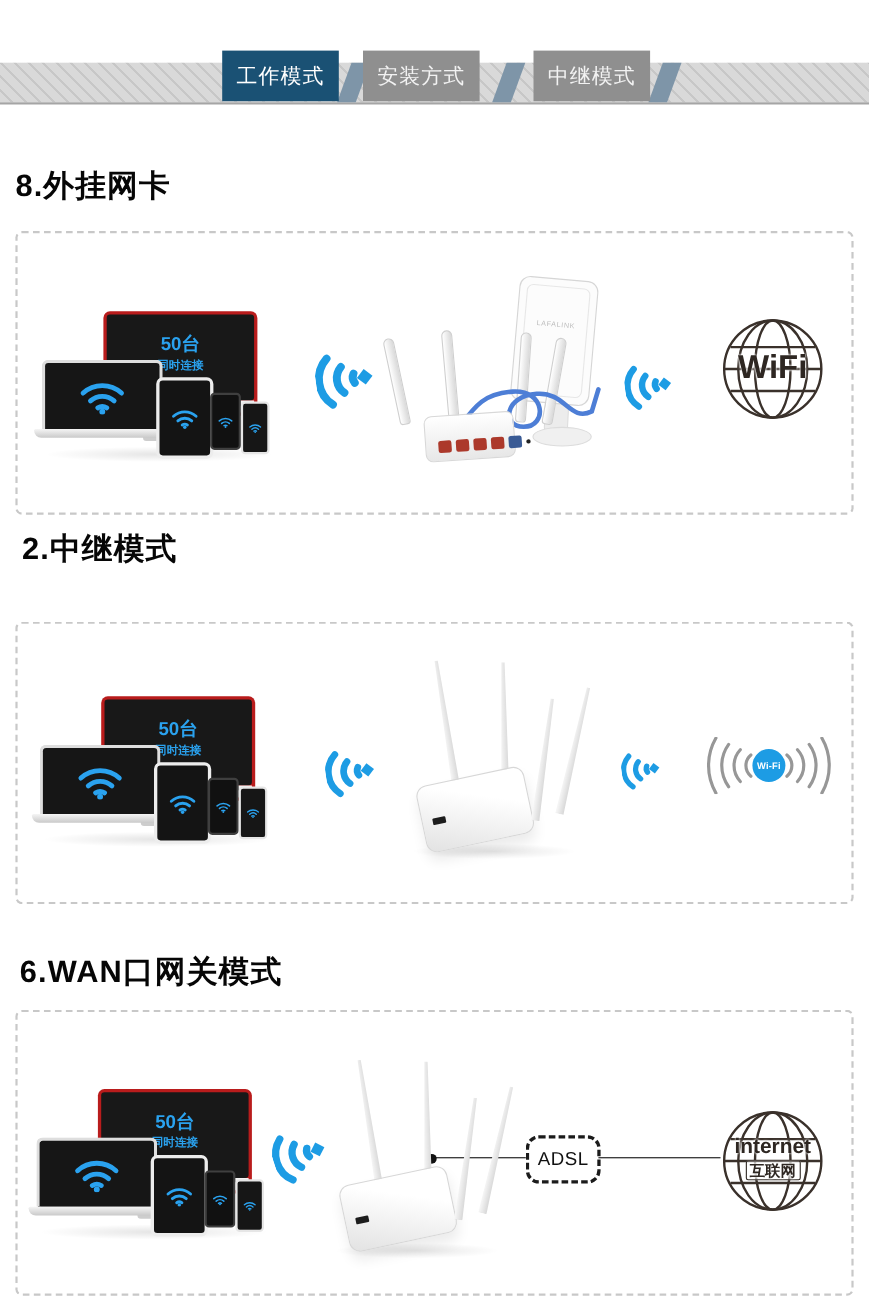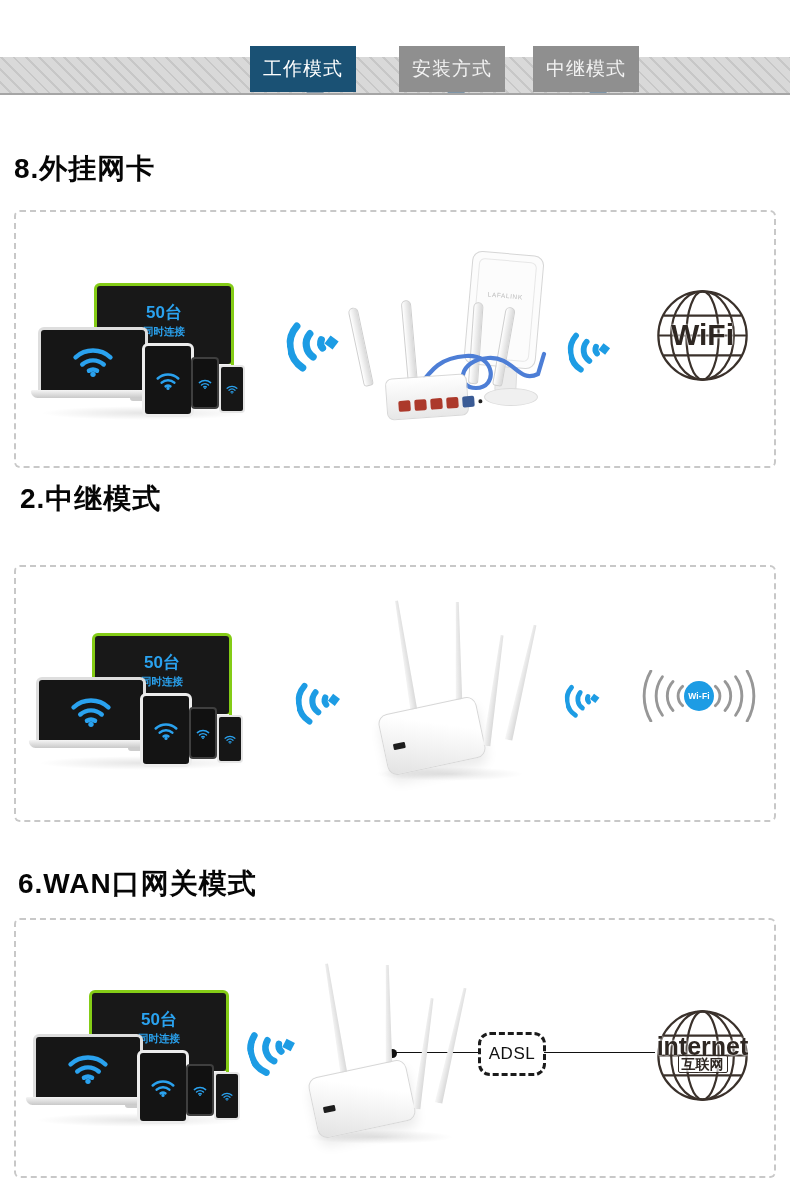--- a/index.html
+++ b/index.html
@@ -3,31 +3,31 @@
 <meta charset="utf-8">
 <style>
   html,body{margin:0;padding:0;background:#fff;}
   body{width:790px;height:1191px;position:relative;overflow:hidden;
        font-family:"Liberation Sans","DejaVu Sans",sans-serif;}
   
   .stripe-band{position:absolute;left:0;top:57px;width:790px;height:36px;
     background:repeating-linear-gradient(45deg,#d9d9d9 0 7px,#c7c7c7 7px 9px);
     border-bottom:2px solid #a5a5a5;z-index:1;}
   .tab{position:absolute;top:46px;width:106px;height:46px;display:flex;align-items:center;
-    justify-content:center;font-size:19px;letter-spacing:1px;z-index:3;cursor:pointer;margin-left:48px;}
+    justify-content:center;font-size:19px;letter-spacing:1px;z-index:3;cursor:pointer;}
   .tab-active{background:#1A5174;color:#ffffff;}
   .tab-gray{background:#8F8F8F;color:#F2F2F2;}
   .tab-sh{position:absolute;top:57px;width:17px;height:36px;background:#7E95A8;
     transform:skewX(-20deg);z-index:2;}
   
   .sec-title{position:absolute;font-size:28px;font-weight:700;color:#060606;letter-spacing:1px;}
   .mode-box{position:absolute;left:14px;width:758px;border:2px dashed #c8c8c8;border-radius:6px;}
   
   .devc{position:absolute;width:215px;height:138px;}
-  .imac{position:absolute;left:56px;top:0;width:140px;height:95px;background:#84cc16;
+  .imac{position:absolute;left:56px;top:0;width:140px;height:95px;background:#b91c1c;
     border-radius:6px;z-index:1;}
   .imac-scr{position:absolute;left:3px;right:3px;top:3px;bottom:14px;background:#181818;border-radius:3px;}
   .cap1{text-align:center;font-size:17px;font-weight:700;color:#2AA2EF;margin-top:15px;}
   .cap2{text-align:center;font-size:10.5px;font-weight:700;color:#2AA2EF;margin-top:1px;}
   .imac-chin{position:absolute;left:3px;right:3px;bottom:3px;height:11px;
     background:linear-gradient(#f6f6f6,#d7d7d7);border-radius:0 0 3px 3px;}
   .apple-dot{position:absolute;left:50%;top:3px;width:5px;height:5px;margin-left:-2px;
     border-radius:50%;background:#8d8d8d;}
   .imac-neck{position:absolute;left:112px;top:95px;width:28px;height:17px;
     background:linear-gradient(#dcdcdc,#c6c6c6);z-index:0;}
@@ -81,21 +81,21 @@
     border-radius:10px;transform:rotate(-12deg);box-shadow:0 8px 12px rgba(0,0,0,.08);z-index:3;}
   .usb{position:absolute;left:9px;top:30px;width:12px;height:6px;background:#1d1d1d;border-radius:1px;}
   .rb-shadow{position:absolute;left:6px;top:178px;width:150px;height:14px;
     background:radial-gradient(ellipse at center,rgba(0,0,0,.10),transparent 70%);z-index:0;}
   
   .sig{position:absolute;}
   .globe{position:absolute;width:95px;height:95px;}
   .globe-text{position:absolute;left:0;right:0;text-align:center;color:#2e2722;
     text-shadow:0 0 3px #fff,0 0 2px #fff;}
   .g1-label{top:30px;font-size:30px;font-weight:600;}
-  .g3-line1{top:24px;font-size:25px;font-weight:600;}
+  .g3-line1{top:24px;font-size:19px;font-weight:600;}
   .g3-line2{top:48px;font-size:14px;font-weight:600;}
   .g3-line2 span{border:1.5px solid #2e2722;border-radius:2px;padding:0 3px;background:rgba(255,255,255,.55);}
   .repeater{position:absolute;width:122px;height:52px;}
   .wifi-badge{position:absolute;left:46px;top:11px;width:30px;height:30px;border-radius:50%;
     background:#1D9CE4;color:#fff;font-size:8.5px;font-weight:700;display:flex;
     align-items:center;justify-content:center;letter-spacing:.2px;}
   
   .conn-dot{position:absolute;width:9px;height:9px;border-radius:50%;background:#111;}
   .conn-line{position:absolute;height:0;border-top:1.5px solid #111;}
   .adsl{position:absolute;width:62px;height:38px;border:3px dashed #1b1b1b;border-radius:12px;
@@ -146,21 +146,21 @@
       </g>
     </symbol>
   </defs>
 </svg>
 
 <div class="stripe-band"></div>
 <i class="tab-sh" style="left:313px"></i>
 <i class="tab-sh" style="left:454px"></i>
 <i class="tab-sh" style="left:596px"></i>
 <div class="tab tab-active" style="left:202px">工作模式</div>
-<div class="tab tab-gray" style="left:351px">安装方式</div>
+<div class="tab tab-gray" style="left:330px">安装方式</div>
 <div class="tab tab-gray" style="left:485px">中继模式</div>
 
 <div class="sec-title" style="left:14px;top:150px">8.外挂网卡</div>
 
 <div class="mode-box" style="top:210px;height:254px">
 
   <div class="devc" style="left:22px;top:71px">
     <div class="imac-neck"></div>
     <div class="imac-base"></div>
     <div class="dev-shadow"></div>

